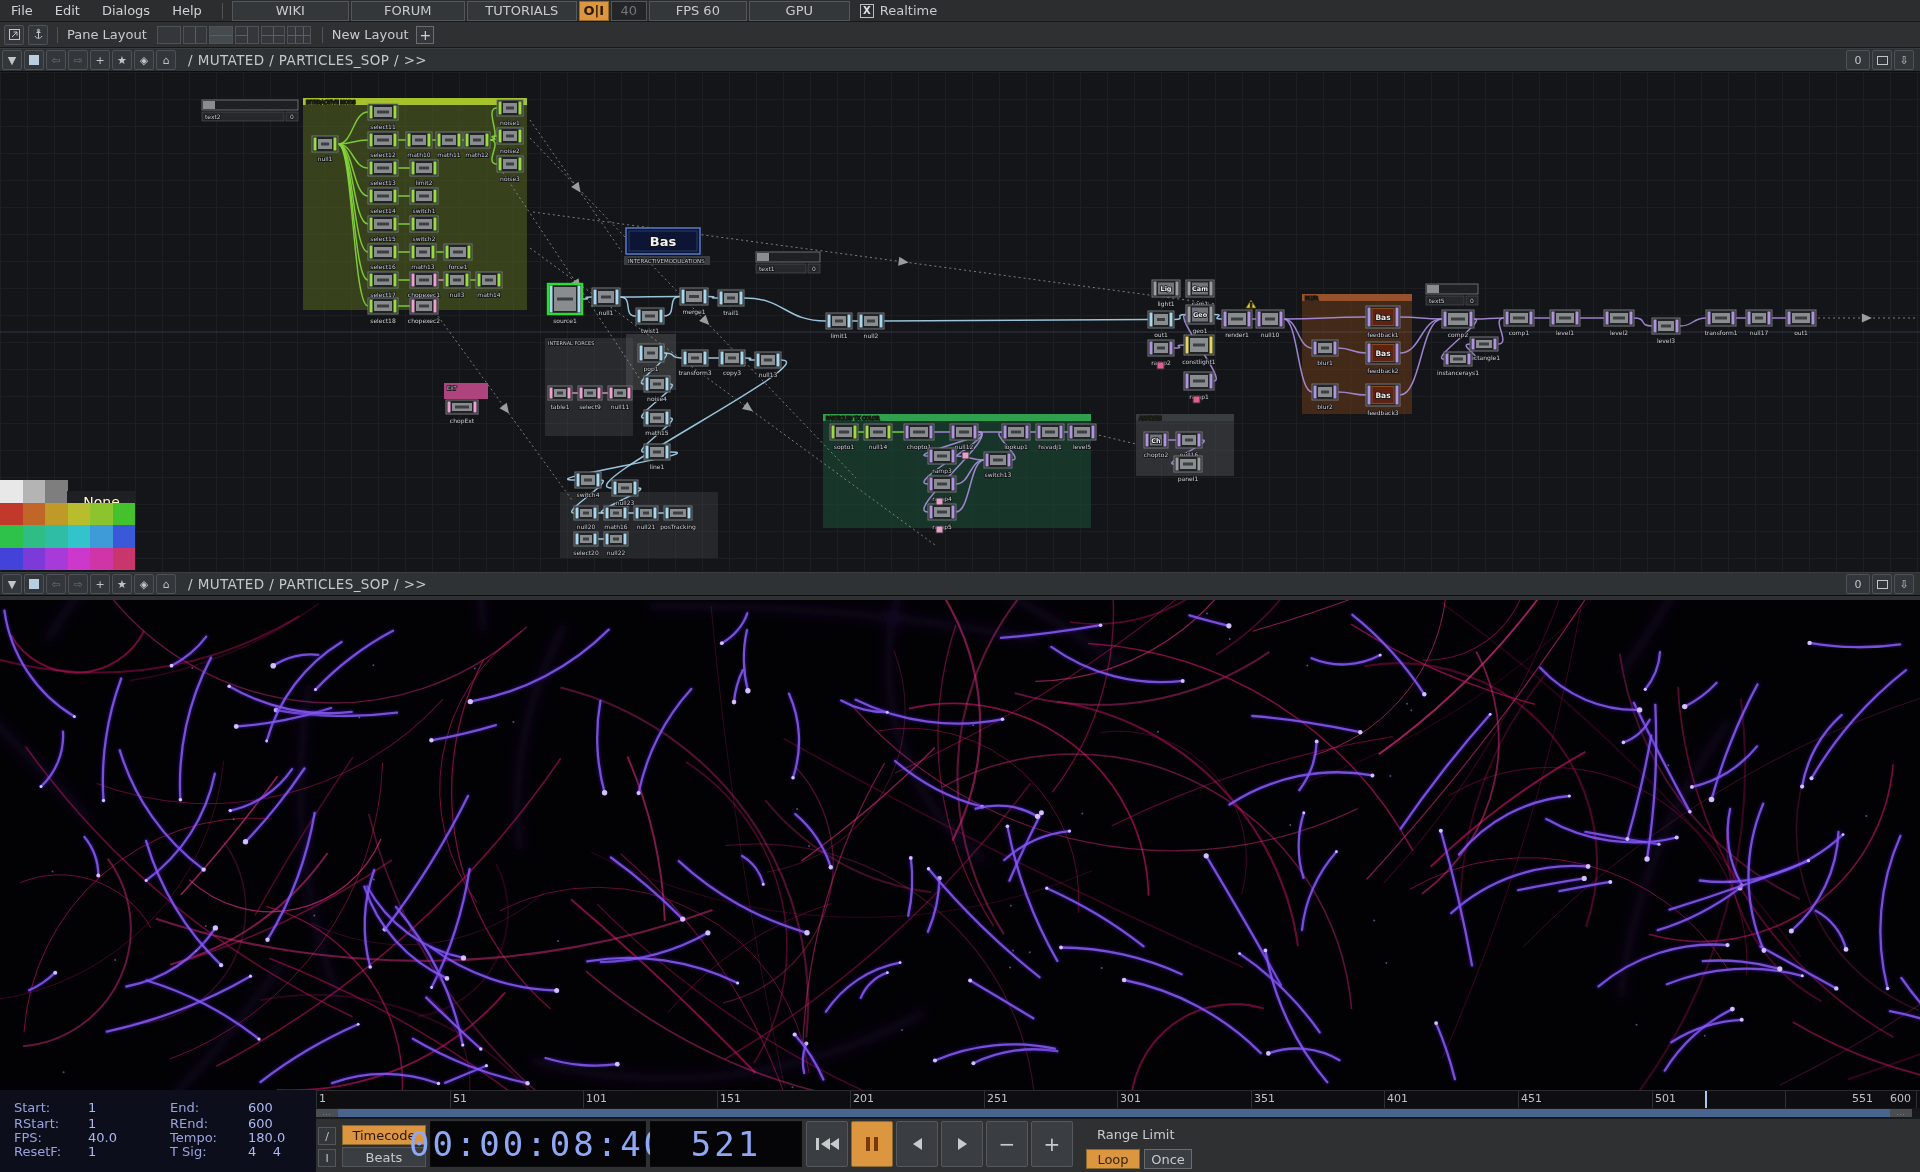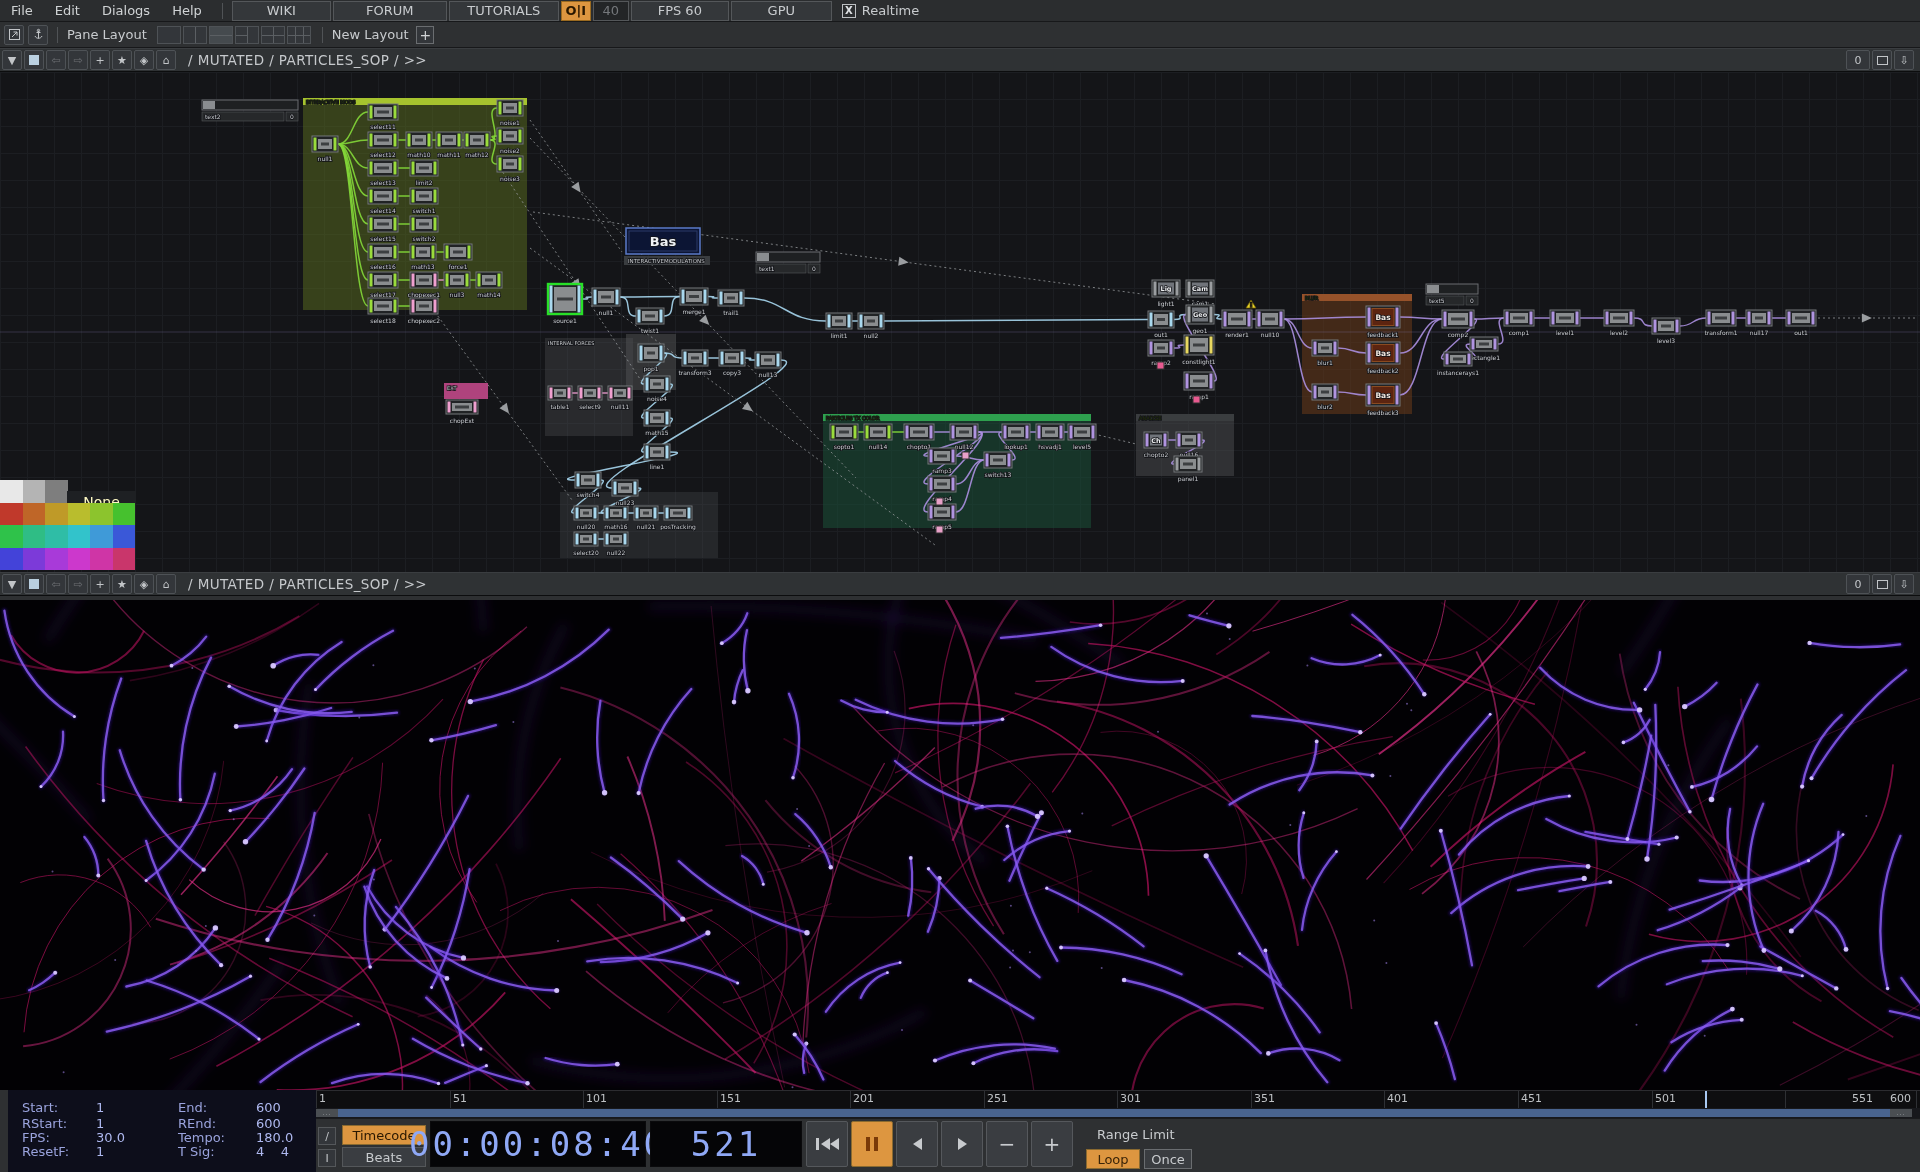--- a/index.html
+++ b/index.html
@@ -47,21 +47,21 @@
 #netsvg{position:absolute;left:0;top:0;width:1920px;height:500px}
 #netsvg text{paint-order:stroke;stroke:#131418;stroke-width:1.6px;font-family:"DejaVu Sans",sans-serif}
 
 #palette{left:0;top:408px;width:136px;height:90px}
 .swcell{position:absolute;width:22.5px;height:22.5px}
 #none-chip{position:absolute;left:67px;top:11px;width:69px;height:22.5px;background:#1e2023;
   color:#fef9c3;font-size:14px;display:flex;align-items:center;justify-content:center}
 
 #viewer{left:0;top:600px;width:1920px;height:490px;background:#020104;overflow:hidden}
 
-#infopanel{left:8px;top:1090px;width:316px;height:82px;background:#0d0e1b;font-size:13px;color:#9aa3dd}
+#infopanel{left:0;top:1090px;width:316px;height:82px;background:#0d0e1b;font-size:13px;color:#9aa3dd}
 #infopanel span{position:absolute;white-space:pre}
 #infopanel .val{color:#aeb8ef}
 #ruler{left:316px;top:1090px;width:1604px;height:18px;background:#0e0e10;border-top:1px solid #2c2c30;overflow:hidden}
 #ruler .tickline{position:absolute;top:0;width:1px;height:18px;background:#2e3034}
 #ruler .ticklab{position:absolute;top:1px;font-size:11px;color:#bfc2c5}
 #playhead{position:absolute;top:0;width:2px;height:18px;background:#a9c9f2}
 #rangebar{left:316px;top:1108px;width:1604px;height:10px;background:#17181c}
 #rangefill{position:absolute;left:22px;top:1px;width:1552px;height:8px;background:#49648f}
 .rhandle{position:absolute;top:1px;width:22px;height:8px;background:#4a4e52;color:#9a9da0;font-size:7px;
   display:flex;align-items:center;justify-content:center;letter-spacing:1px}
@@ -87,21 +87,21 @@
 .oncebtn{width:48px;height:20px;font-size:13px;display:flex;align-items:center;justify-content:center;
   background:#3a3d41;border:1px solid #6a6d70;color:#c8cbce}
 </style>
 </head>
 <body>
 
 <div class="abs" id="menubar">
   <span id="menus"><span class="menu-item">File</span><span class="menu-item">Edit</span><span class="menu-item">Dialogs</span><span class="menu-item">Help</span></span>
   <span class="vsep"></span>
   <span id="menulinks" style="display: flex;">
-      <span class="mlink" style="width:99px">WIKI</span>
+      <span class="mlink" style="width:117px">WIKI</span>
       <span class="mlink" style="width:114px">FORUM</span>
       <span class="mlink" style="width:110px">TUTORIALS</span>
     </span>
   <div class="mlink" id="oi-badge" style="width:30px">O|I</div>
   <div class="mlink" id="oi-value" style="width:36px">40</div>
   <div class="mlink" style="width:98px">FPS  60</div>
   <div class="mlink" style="width:101px">GPU</div>
   <div id="rt-wrap">
     <div id="rt-box">X</div>
     <span>Realtime</span>
@@ -1620,21 +1620,21 @@
 <div class="abs" id="infopanel">
     <span class="" style="left:14px;top:10px">Start:</span>
     <span class="val" style="left:88px;top:10px">1</span>
     <span class="" style="left:170px;top:10px">End:</span>
     <span class="val" style="left:248px;top:10px">600</span>
     <span class="" style="left:14px;top:26px">RStart:</span>
     <span class="val" style="left:88px;top:26px">1</span>
     <span class="" style="left:170px;top:26px">REnd:</span>
     <span class="val" style="left:248px;top:26px">600</span>
     <span class="" style="left:14px;top:40px">FPS:</span>
-    <span class="val" style="left:88px;top:40px">30.0</span>
+    <span class="val" style="left:88px;top:40px">40.0</span>
     <span class="" style="left:170px;top:40px">Tempo:</span>
     <span class="val" style="left:248px;top:40px">180.0</span>
     <span class="" style="left:14px;top:54px">ResetF:</span>
     <span class="val" style="left:88px;top:54px">1</span>
     <span class="" style="left:170px;top:54px">T Sig:</span>
     <span class="val" style="left:248px;top:54px">4    4</span>
   </div>
 <div class="abs" id="ruler">
     <div class="tickline" style="left:0px"></div>
     <div class="ticklab" style="left:3px">1</div>

